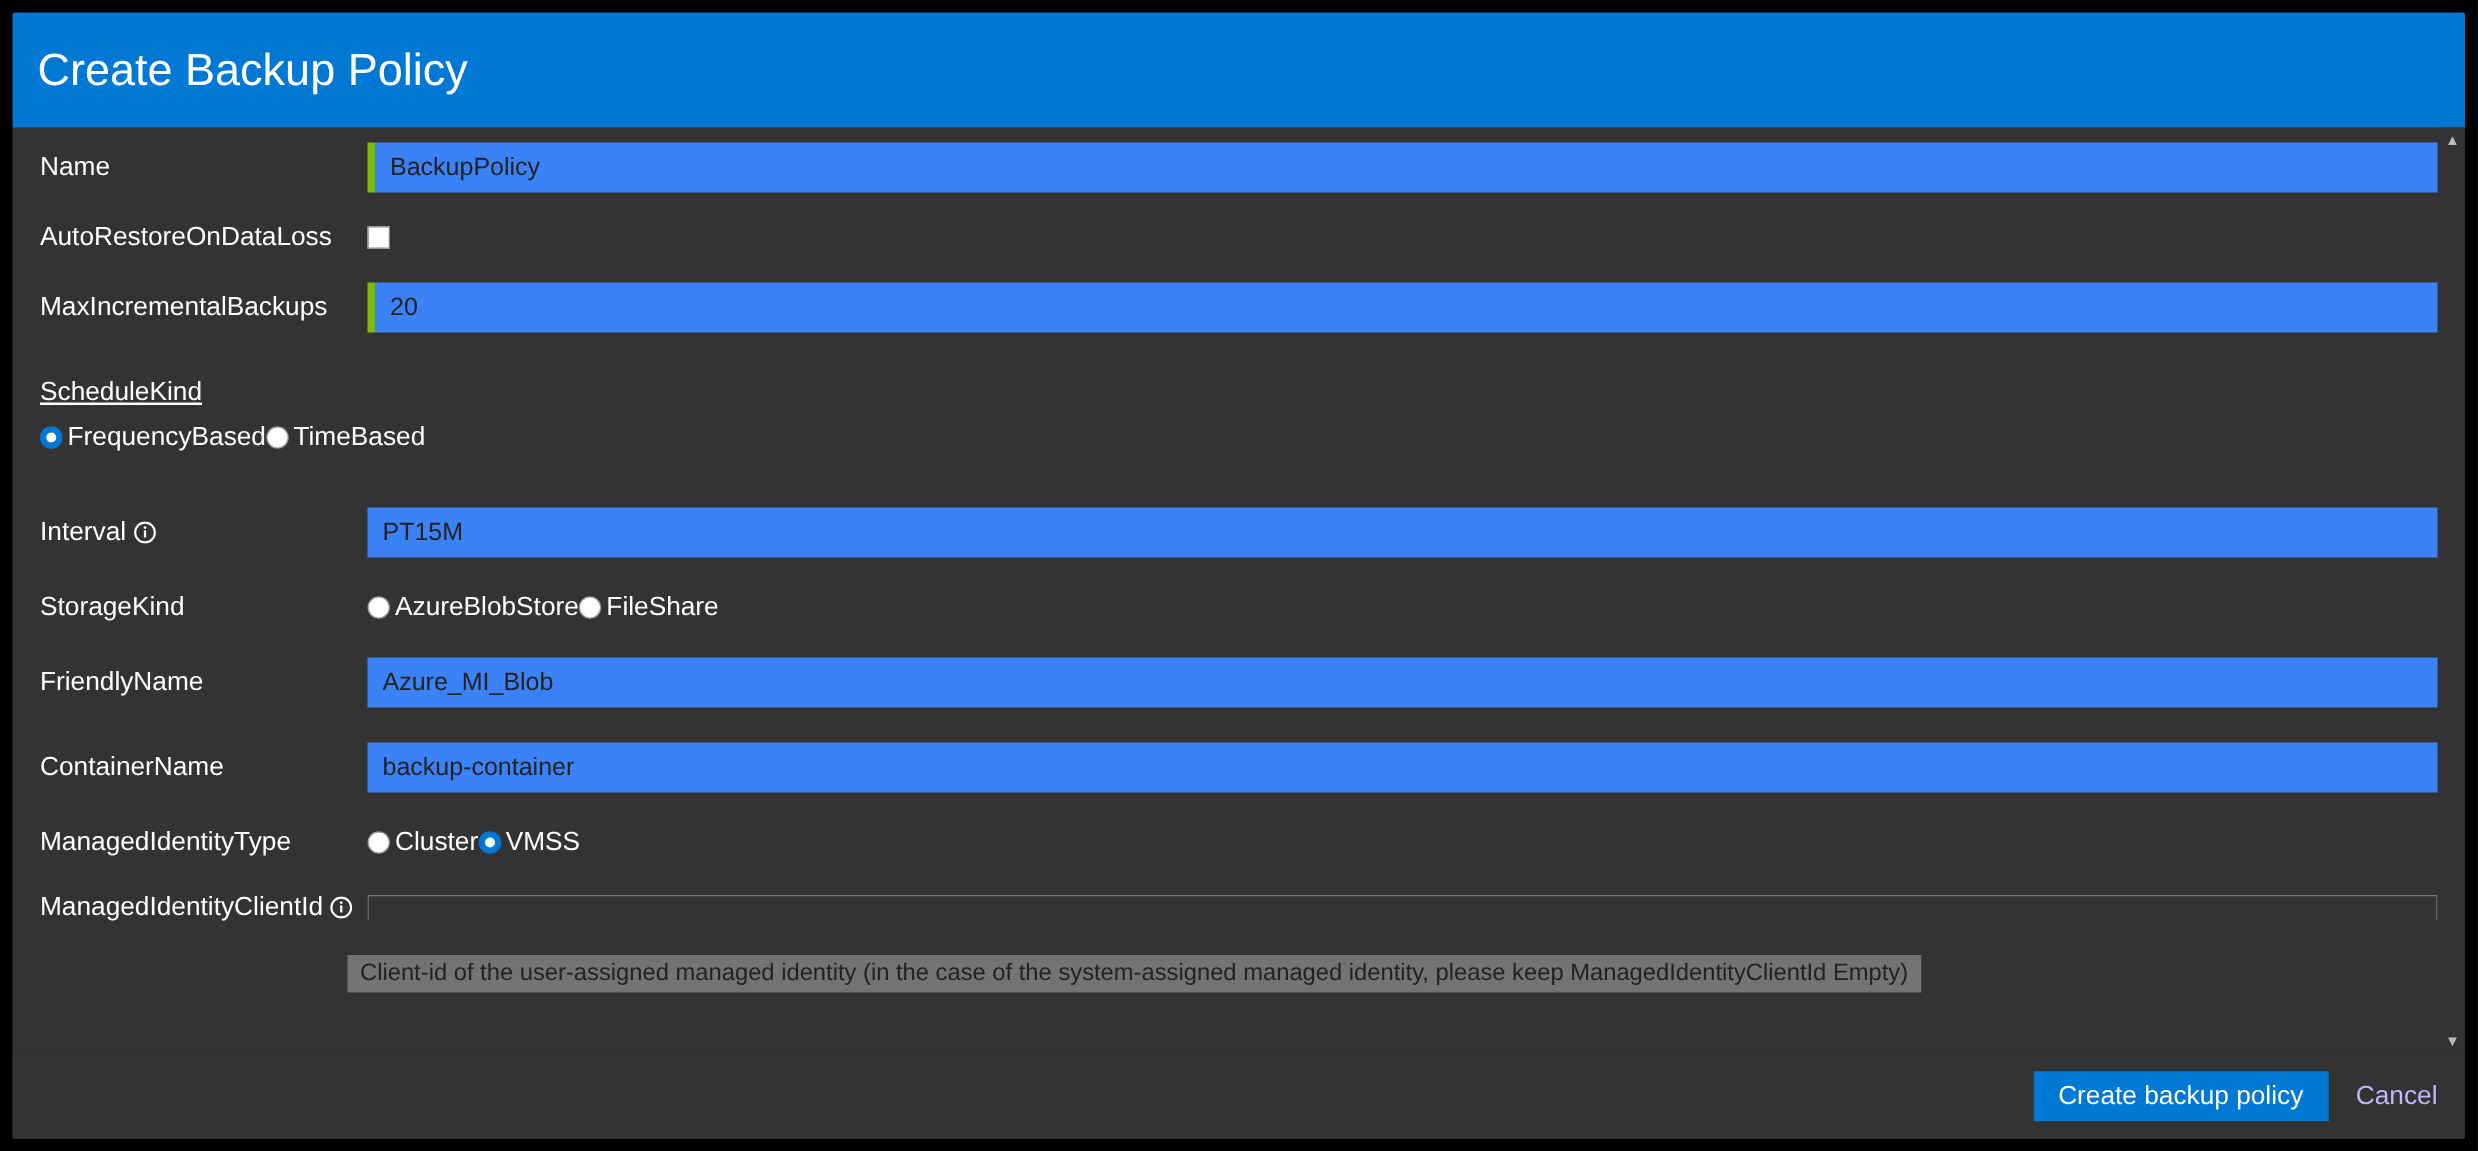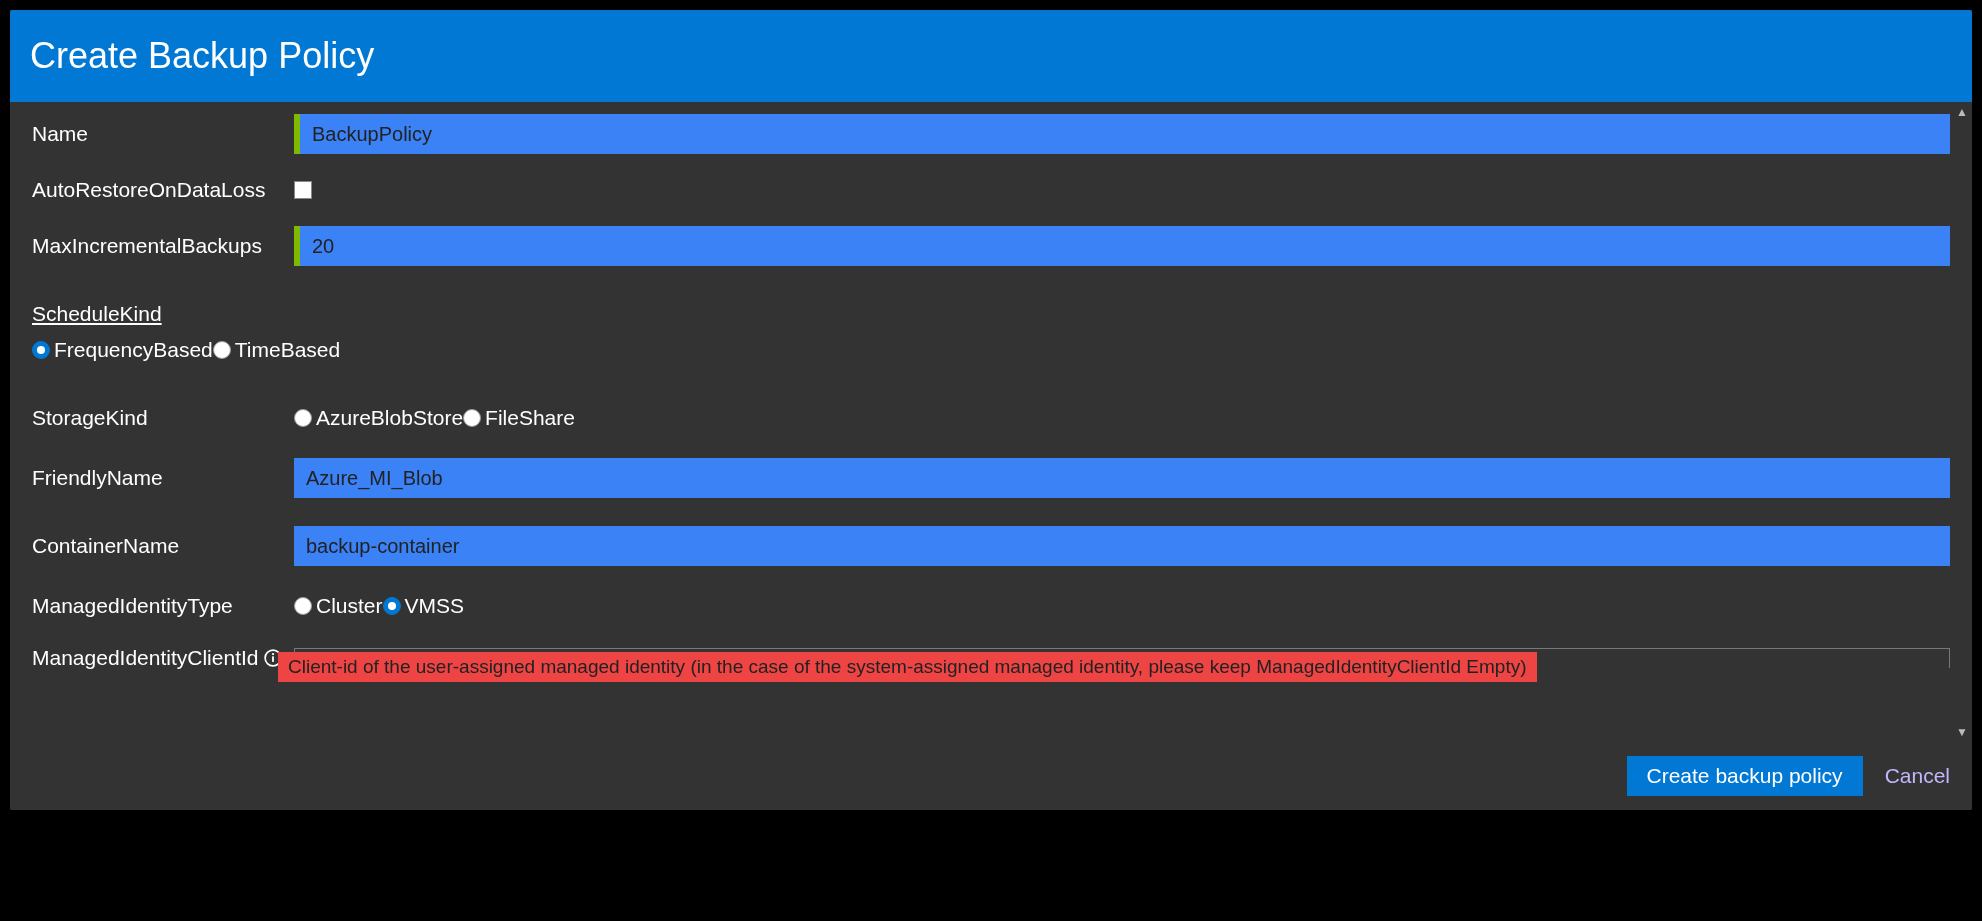--- a/index.html
+++ b/index.html
@@ -7,21 +7,21 @@
     width: 1982px;
     height: 921px;
     background: #000;
     font-family: "Segoe UI", Arial, sans-serif;
     color: #fff;
     overflow: hidden;
   }
   .window {
     position: absolute;
     left: 10px; top: 10px;
-    width: 1962px; height: 800px;
+    width: 1962px; height: 901px;
     background: #333333;
     border-radius: 2px;
     overflow: hidden;
   }
   .header {
     height: 92px;
     background: #0078d4;
     display: flex;
     align-items: center;
     padding-left: 20px;
@@ -148,22 +148,22 @@
     background: none;
     border: none;
     color: #c4b5fd;
     font-size: 21px;
     cursor: pointer;
   }
 
   .tooltip {
     position: absolute;
     left: 268px;
-    bottom: 60px;
-    background: #ef4444;
+    bottom: 49px;
+    background: #737373;
     color: #222;
     font-size: 19px;
     padding: 4px 10px;
   }
 
   .scrollbar {
     position: absolute;
     right: 0; top: 92px; bottom: 68px;
     width: 20px;
     background: #333;
@@ -218,20 +218,35 @@
           <span class="radio checked"></span>
           <span class="radio-label">FrequencyBased</span>
         </div>
         <div class="radio-item">
           <span class="radio"></span>
           <span class="radio-label">TimeBased</span>
         </div>
       </div>
     </div>
 
+    <div class="form-row">
+      <div class="form-label">
+        <span>Interval</span>
+        <span class="info-icon">
+          <svg width="18" height="18" viewBox="0 0 16 16">
+              <circle cx="8" cy="8" r="7" fill="none" stroke="#fff" stroke-width="1.5"></circle>
+              <circle cx="8" cy="4.5" r="1" fill="#fff"></circle>
+              <rect x="7.2" y="6.5" width="1.6" height="5" fill="#fff"></rect>
+            </svg>
+        </span>
+      </div>
+      <div class="input-wrapper">
+        <input class="text-input" type="text" value="PT15M" style="">
+      </div>
+    </div>
 
     <div class="form-row">
       <div class="form-label">StorageKind</div>
       <div class="radio-row">
         <div class="radio-item">
           <span class="radio"></span>
           <span class="radio-label">AzureBlobStore</span>
         </div>
         <div class="radio-item">
           <span class="radio"></span>

